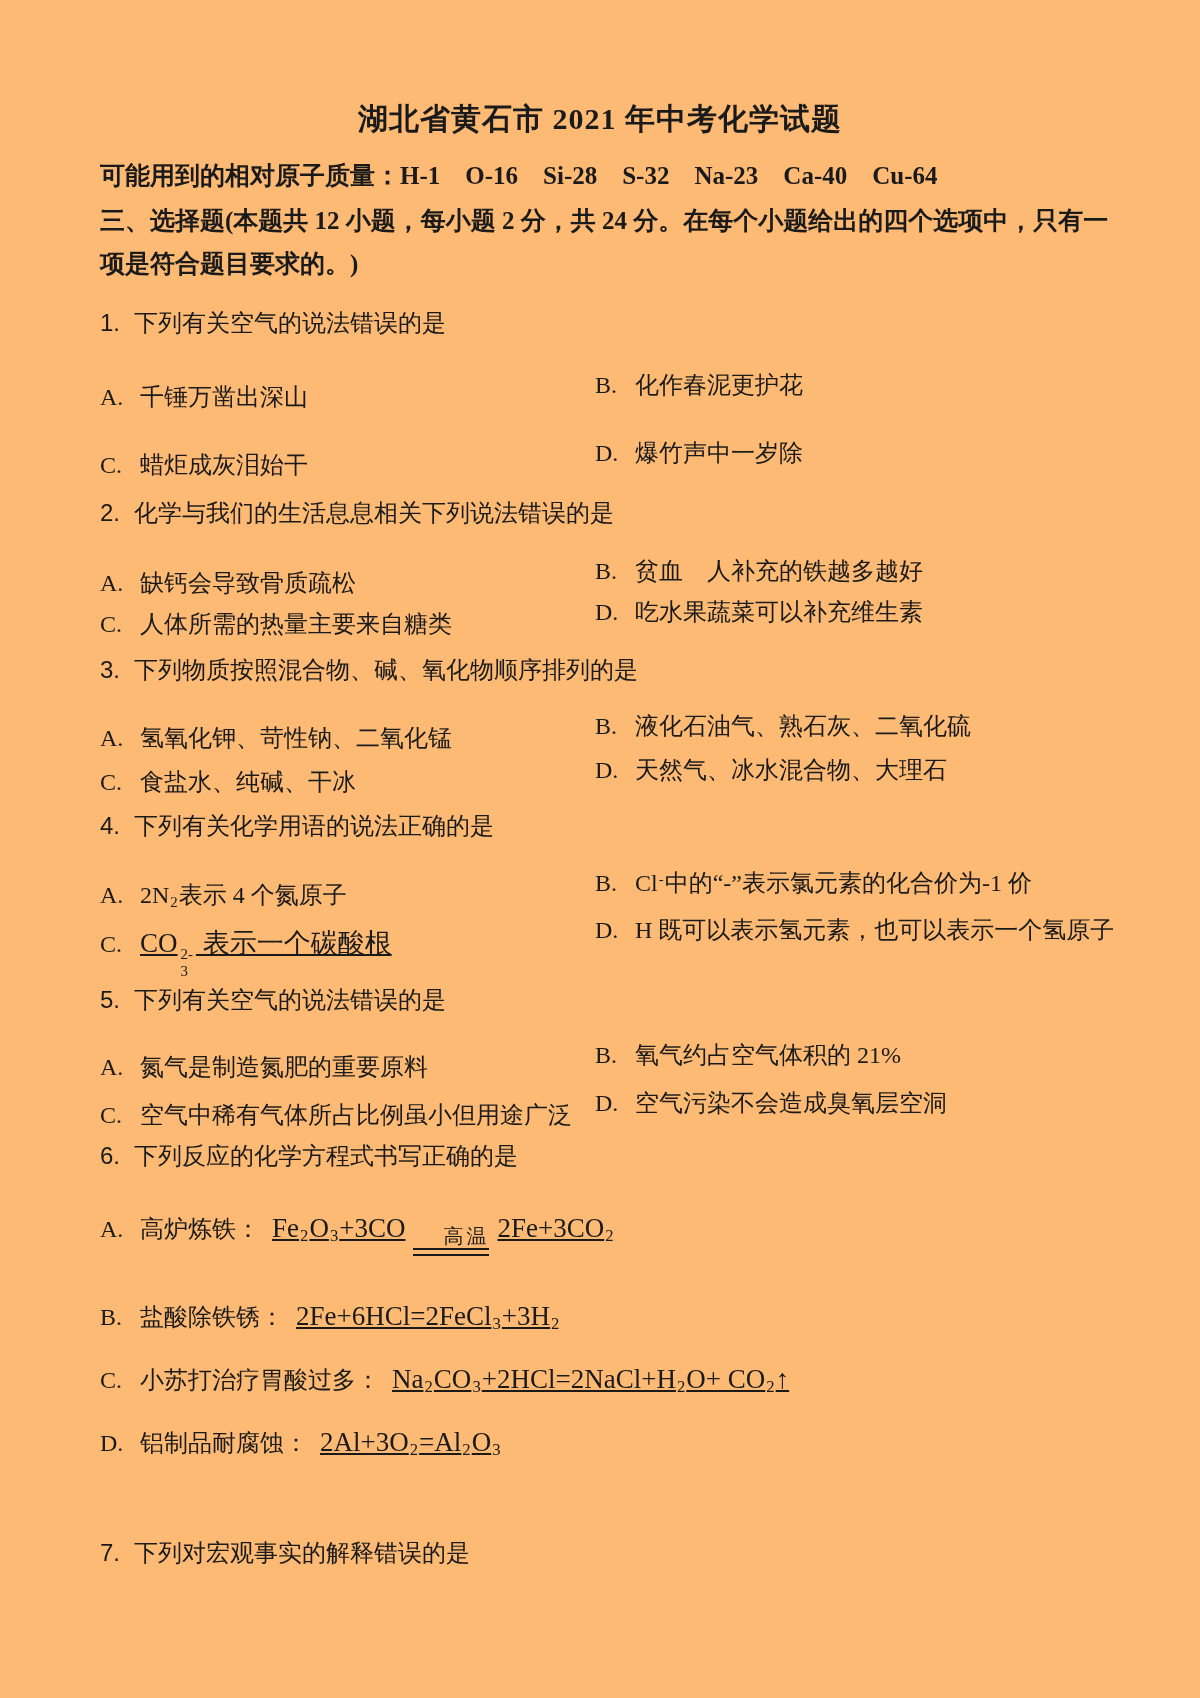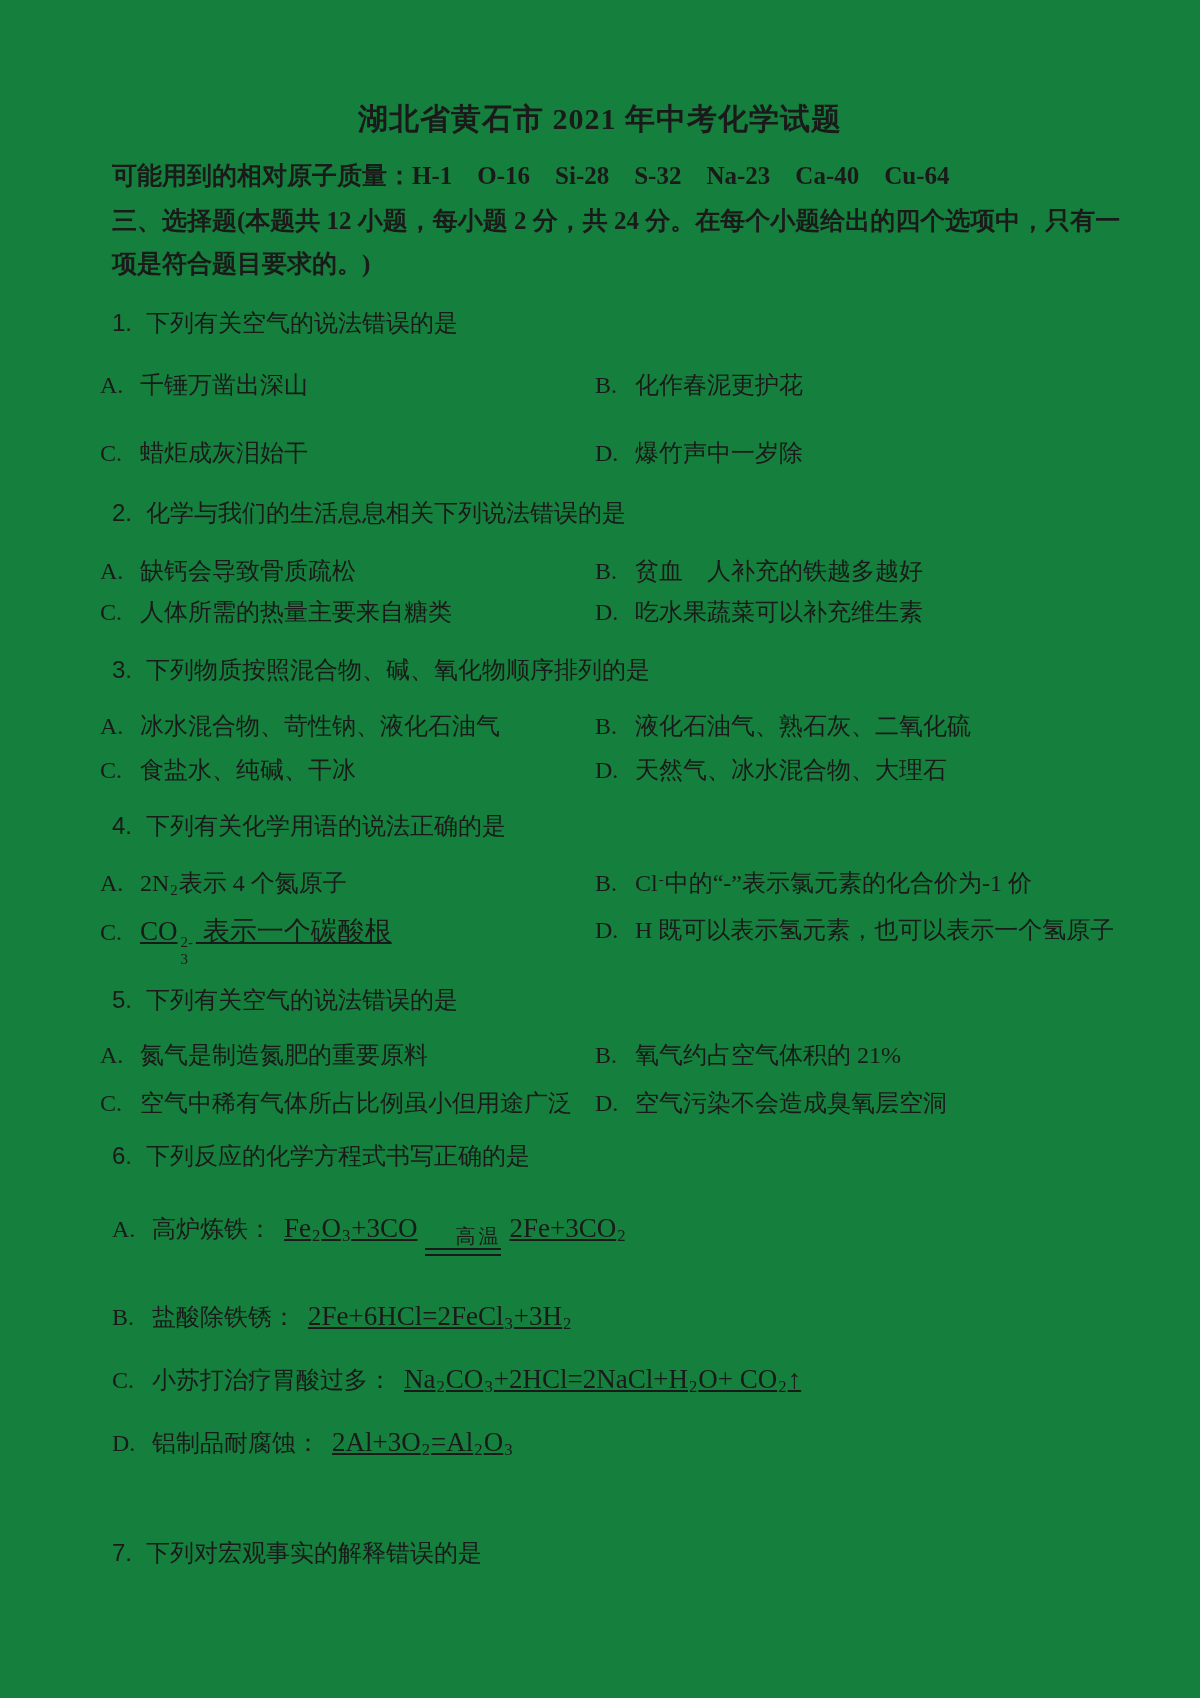--- a/index.html
+++ b/index.html
@@ -1,27 +1,27 @@
 <!DOCTYPE html>
 <html><head>
 <meta charset="utf-8">
 <style>
   html,body{margin:0;padding:0;background:#e8e8e8;}
   .page{
-    position:relative;width:1200px;height:1698px;background:#15803d;
+    position:relative;width:1200px;height:1698px;background:#fdba74;
     margin:0 auto;overflow:hidden;color:#1a1a1a;
     font-family:"Liberation Serif","DejaVu Serif",serif;
     font-size:24px;line-height:1.25;
   }
   .row{position:absolute;left:0;width:1200px;}
   .center{text-align:center;}
   .title{font-size:30px;font-weight:bold;letter-spacing:1px;}
   .boldline{font-weight:bold;font-size:25px;}
-  .indent{position:absolute;left:112px;width:1010px;}
-  .cell-a{position:absolute;left:100px;top:0;width:480px;}
+  .indent{position:absolute;left:100px;width:1010px;}
+  .cell-a{position:absolute;left:100px;top:12px;width:480px;}
   .cell-b{position:absolute;left:595px;top:0;width:520px;}
   .qnum{display:inline-block;min-width:34px;font-family:"Liberation Sans","DejaVu Sans",sans-serif;}
   .lbl{display:inline-block;min-width:40px;}
   .prewrap{white-space:pre-wrap;}
   .prefix{margin-right:12px;}
   .eq{font-size:27px;text-decoration:underline;}
   .sub{font-size:0.62em;vertical-align:-0.25em;margin:0 1px;}
   .sup{font-size:0.62em;vertical-align:0.5em;margin:0 1px;}
   .stack{display:inline-flex;flex-direction:column;font-size:0.55em;line-height:1.1;vertical-align:-0.5em;margin:0 3px;text-align:left;}
   .cond{display:inline-block;text-align:right;margin:0 8px;vertical-align:-6px;}
@@ -69,21 +69,21 @@
   </div>
   <div class="row" style="top:597px">
     <div class="cell-a"><span class="lbl">C.</span><span>人体所需的热量主要来自糖类</span></div>
     <div class="cell-b"><span class="lbl">D.</span><span>吃水果蔬菜可以补充维生素</span></div>
   </div>
 
   <div class="row" style="top:655px">
     <div class="indent"><span class="qnum">3.</span><span>下列物质按照混合物、碱、氧化物顺序排列的是</span></div>
   </div>
   <div class="row" style="top:711px">
-    <div class="cell-a"><span class="lbl">A.</span><span>冰水混合物、苛性钠、液化石油气</span></div>
+    <div class="cell-a"><span class="lbl">A.</span><span>氢氧化钾、苛性钠、二氧化锰</span></div>
     <div class="cell-b"><span class="lbl">B.</span><span>液化石油气、熟石灰、二氧化硫</span></div>
   </div>
   <div class="row" style="top:755px">
     <div class="cell-a"><span class="lbl">C.</span><span>食盐水、纯碱、干冰</span></div>
     <div class="cell-b"><span class="lbl">D.</span><span>天然气、冰水混合物、大理石</span></div>
   </div>
 
   <div class="row" style="top:811px">
     <div class="indent"><span class="qnum">4.</span><span>下列有关化学用语的说法正确的是</span></div>
   </div>

